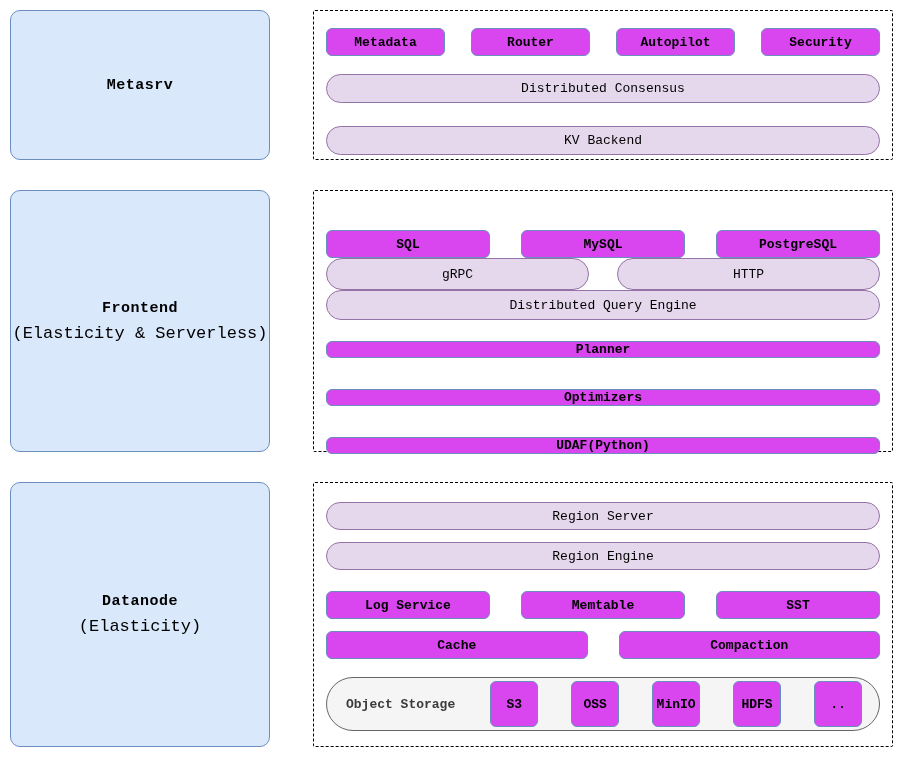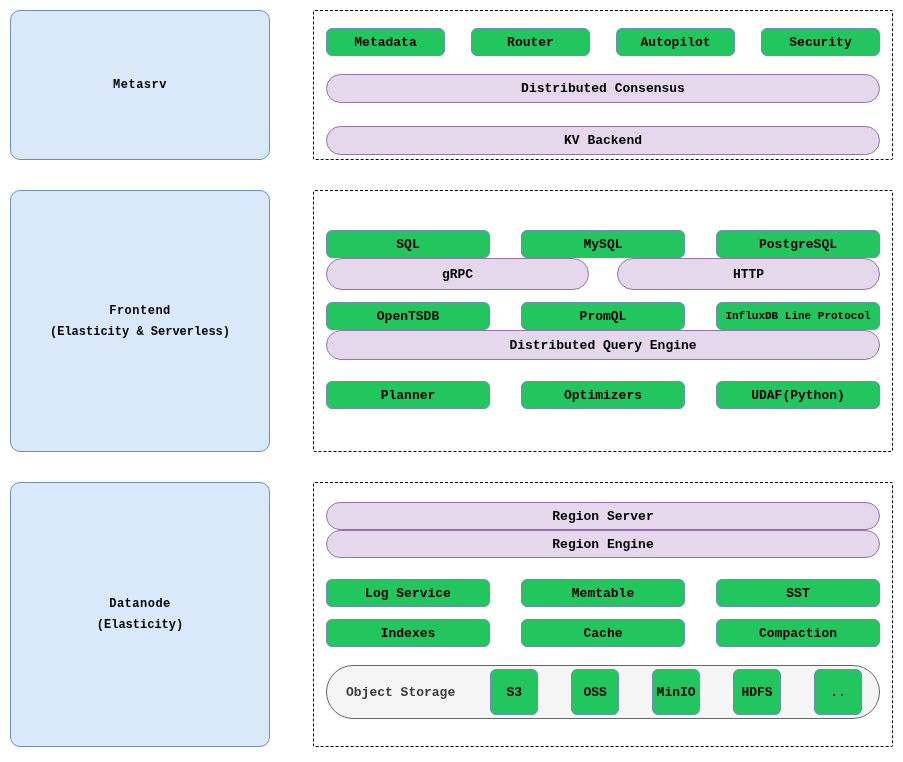--- a/index.html
+++ b/index.html
@@ -23,72 +23,72 @@
     background: #dae8fc;
     border: 1px solid #6c8ebf;
     border-radius: 10px;
     display: flex;
     flex-direction: column;
     align-items: center;
     justify-content: center;
     gap: 7px;
     text-align: center;
   }
-  .group-label .title   { font-size: 12px; font-weight: 700; letter-spacing: .5px; }
-  .group-label .subtitle{ font-size: 12px; font-weight: 700; }
+  .group-label .title   { font-size: 15px; font-weight: 700; letter-spacing: .5px; }
+  .group-label .subtitle{ font-size: 17px; font-weight: 400; }
   
   .section {
     border: 1px dashed #000;
     border-radius: 2px;
     padding: 17px 12px;
   }
   .row { display: flex; }
   .gap4 { gap: 26px; }
   .gap3 { gap: 31px; }
   .gap2 { gap: 28px; }
   .row > * { flex: 1; }
   .box {
-    background: #22c55e;
+    background: #d946ef;
     border: 1px solid #6c8ebf;
     border-radius: 6px;
     height: 28px;
     display: flex;
     align-items: center;
     justify-content: center;
     font-size: 13px;
     font-weight: 600;
     white-space: nowrap;
   }
   .box.small { font-size: 11px; }
   .pill {
     background: #e5d8ec;
     border: 1px solid #9673a6;
     border-radius: 16px;
     height: 30px;
     display: flex;
     align-items: center;
     justify-content: center;
     font-size: 13px;
-    font-weight: 700;
+    font-weight: 400;
   }
   
   .sec-metasrv .row      { height: 28px; }
   .sec-metasrv .pill-1   { margin-top: 18px; height: 29px; }
   .sec-metasrv .pill-2   { margin-top: 23px; height: 29px; }
   
   .sec-frontend { padding-top: 18px; }
   .sec-frontend .pill-row .pill { height: 32px; }
   .sec-frontend .lang-row-1 { margin-top: 21px; height: 28px; }
   .sec-frontend .lang-row-2 { margin-top: 12px; height: 28px; }
   .sec-frontend .engine-pill { height: 30px; }
-  .sec-frontend .engine-row  { margin-top: 21px; height: 28px; }
+  .sec-frontend .engine-row  { margin-top: 21px; height: 28px; flex-direction: column; }
   
   .sec-datanode { padding-top: 19px; }
   .sec-datanode .pill { height: 28px; }
-  .sec-datanode .pill-2 { }
+  .sec-datanode .pill-2 { margin-top: 12px; }
   .sec-datanode .store-row-1 { margin-top: 21px; height: 28px; }
   .sec-datanode .store-row-2 { margin-top: 12px; height: 28px; }
   .object-storage {
     margin-top: 18px;
     height: 54px;
     background: #f5f5f5;
     border: 1px solid #666;
     border-radius: 27px;
     display: flex;
     align-items: center;
@@ -133,25 +133,20 @@
   <div class="section sec-frontend">
     <div class="row gap3 lang-row-1">
       <div class="box">SQL</div>
       <div class="box">MySQL</div>
       <div class="box">PostgreSQL</div>
     </div>
     <div class="row gap2 pill-row">
       <div class="pill">gRPC</div>
       <div class="pill">HTTP</div>
     </div>
-    <div class="row gap3 lang-row-2">
-      <div class="box">OpenTSDB</div>
-      <div class="box">PromQL</div>
-      <div class="box small">InfluxDB Line Protocol</div>
-    </div>
     <div class="pill engine-pill">Distributed Query Engine</div>
     <div class="row gap3 engine-row">
       <div class="box">Planner</div>
       <div class="box">Optimizers</div>
       <div class="box">UDAF(Python)</div>
     </div>
   </div>
 
   <div class="group-label">
     <div class="title">Datanode</div>
@@ -160,21 +155,20 @@
 
   <div class="section sec-datanode">
     <div class="pill pill-1">Region Server</div>
     <div class="pill pill-2">Region Engine</div>
     <div class="row gap3 store-row-1">
       <div class="box">Log Service</div>
       <div class="box">Memtable</div>
       <div class="box">SST</div>
     </div>
     <div class="row gap3 store-row-2">
-      <div class="box">Indexes</div>
       <div class="box">Cache</div>
       <div class="box">Compaction</div>
     </div>
     <div class="object-storage">
       <div class="os-label">Object Storage</div>
       <div class="box">S3</div>
       <div class="box">OSS</div>
       <div class="box">MinIO</div>
       <div class="box">HDFS</div>
       <div class="box">..</div>

